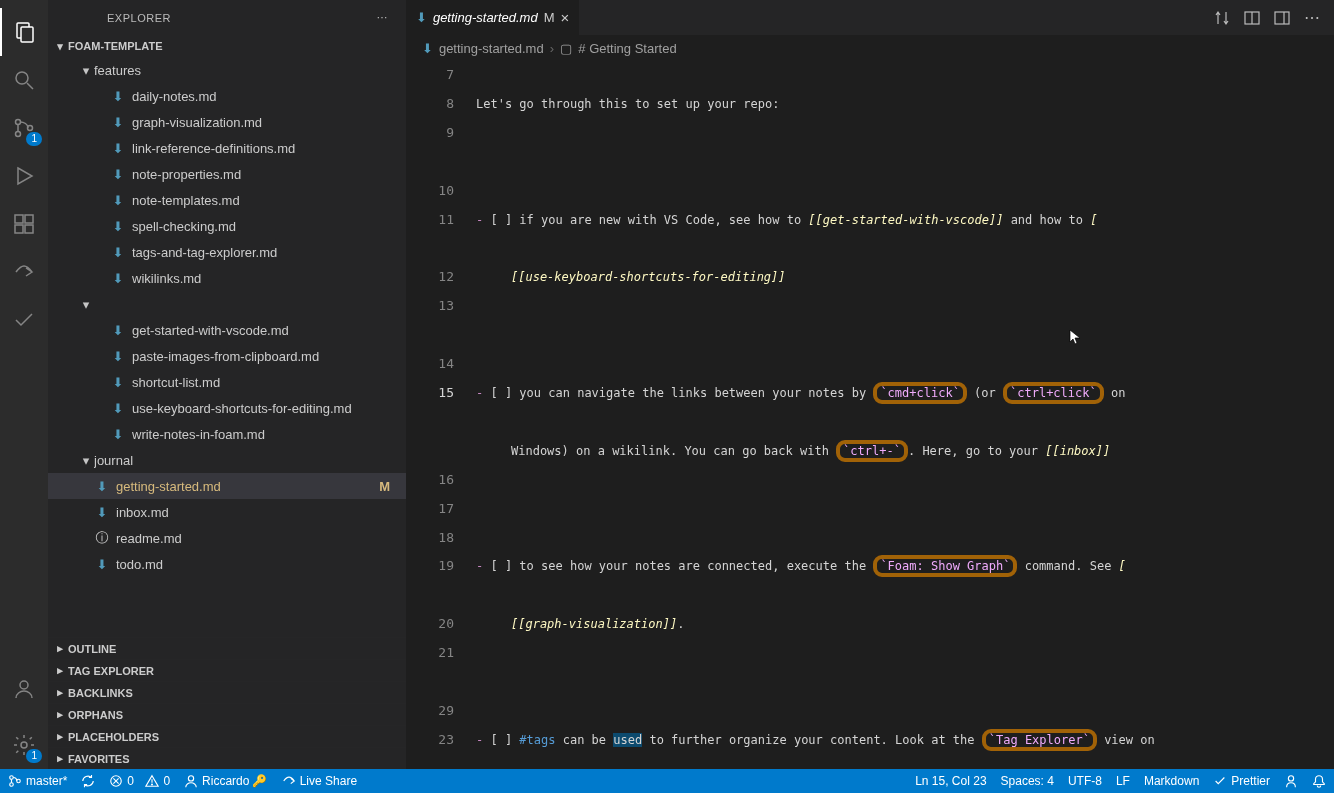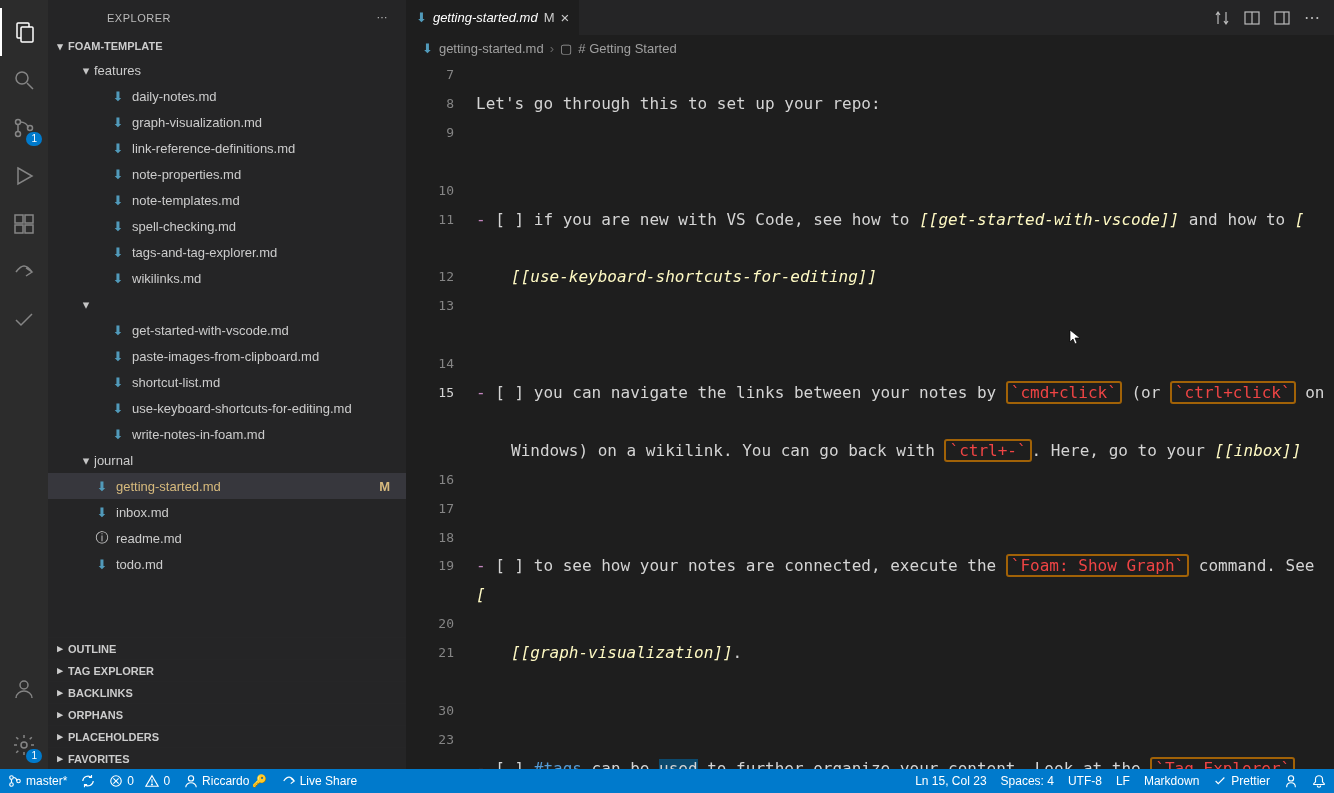--- a/index.html
+++ b/index.html
@@ -125,34 +125,34 @@
   color: #858585;
   font-family: Menlo, Consolas, monospace;
   font-size: 13px;
   line-height: 28.9px;
   user-select: none;
 }
 .gutter .ln.active { color: #d4d4d4; }
 .code {
   flex: 1;
   font-family: Menlo, Consolas, monospace;
-  font-size: 16px;
+  font-size: 12px;
   line-height: 28.9px;
   color: #d4d4d4;
   white-space: pre-wrap;
   overflow: hidden;
-  padding-right: 3px;
+  padding-right: 32px;
 }
 .code .line {}
 .code .t-dash { color: #c586c0; }
 .code .t-link { color: #fef9c3; font-style: italic; }
 .code .t-kbd {
-  color: #ef4444;
-  border: 2px solid #a16207;
-  border-radius: 3px;
+  color: #f0abfc;
+  border: 4px solid #a16207;
+  border-radius: 9px;
   padding: 0 3px;
 }
 .code .t-hash { color: #569cd6; }
 .code .hl { background: #0c4a6e; }
 .code .wrap { padding-left: 35px; display: inline-block; }
 .cursor-img { position: absolute; left: 662px; top: 268px; width: 16px; height: 16px; pointer-events: none; }
 .status-bar {
   height: 24px;
   background: #007acc;
   color: #ffffff;
@@ -426,21 +426,21 @@
         <div class="ln">&nbsp;</div>
         <div class="ln">&nbsp;</div>
         <div class="ln">16</div>
         <div class="ln">17</div>
         <div class="ln">18</div>
         <div class="ln">19</div>
         <div class="ln">&nbsp;</div>
         <div class="ln">20</div>
         <div class="ln">21</div>
         <div class="ln">&nbsp;</div>
-        <div class="ln">30</div>
+        <div class="ln">29</div>
         <div class="ln">23</div>
       </div>
       <div class="code">
 <div class="line"><span>Let's go through this to set up your repo:</span></div>
 <div class="line">&nbsp;</div>
 <div class="line"><span class="t-dash">-</span><span> [ ] if you are new with VS Code, see how to </span><span class="t-link">[[get-started-with-vscode]]</span><span> and how to </span><span class="t-link">[</span></div>
 <div class="line"><span class="wrap"><span class="t-link">[[use-keyboard-shortcuts-for-editing]]</span></span></div>
 <div class="line">&nbsp;</div>
 <div class="line"><span class="t-dash">-</span><span> [ ] you can navigate the links between your notes by </span><span class="t-kbd">`<span>cmd+click</span>`</span><span> (or </span><span class="t-kbd">`<span>ctrl+click</span>`</span><span> on</span></div>
 <div class="line"><span class="wrap">Windows) on a wikilink. You can go back with <span class="t-kbd">`<span>ctrl+-</span>`</span><span>. Here, go to your </span><span class="t-link">[[inbox]]</span></span></div>

